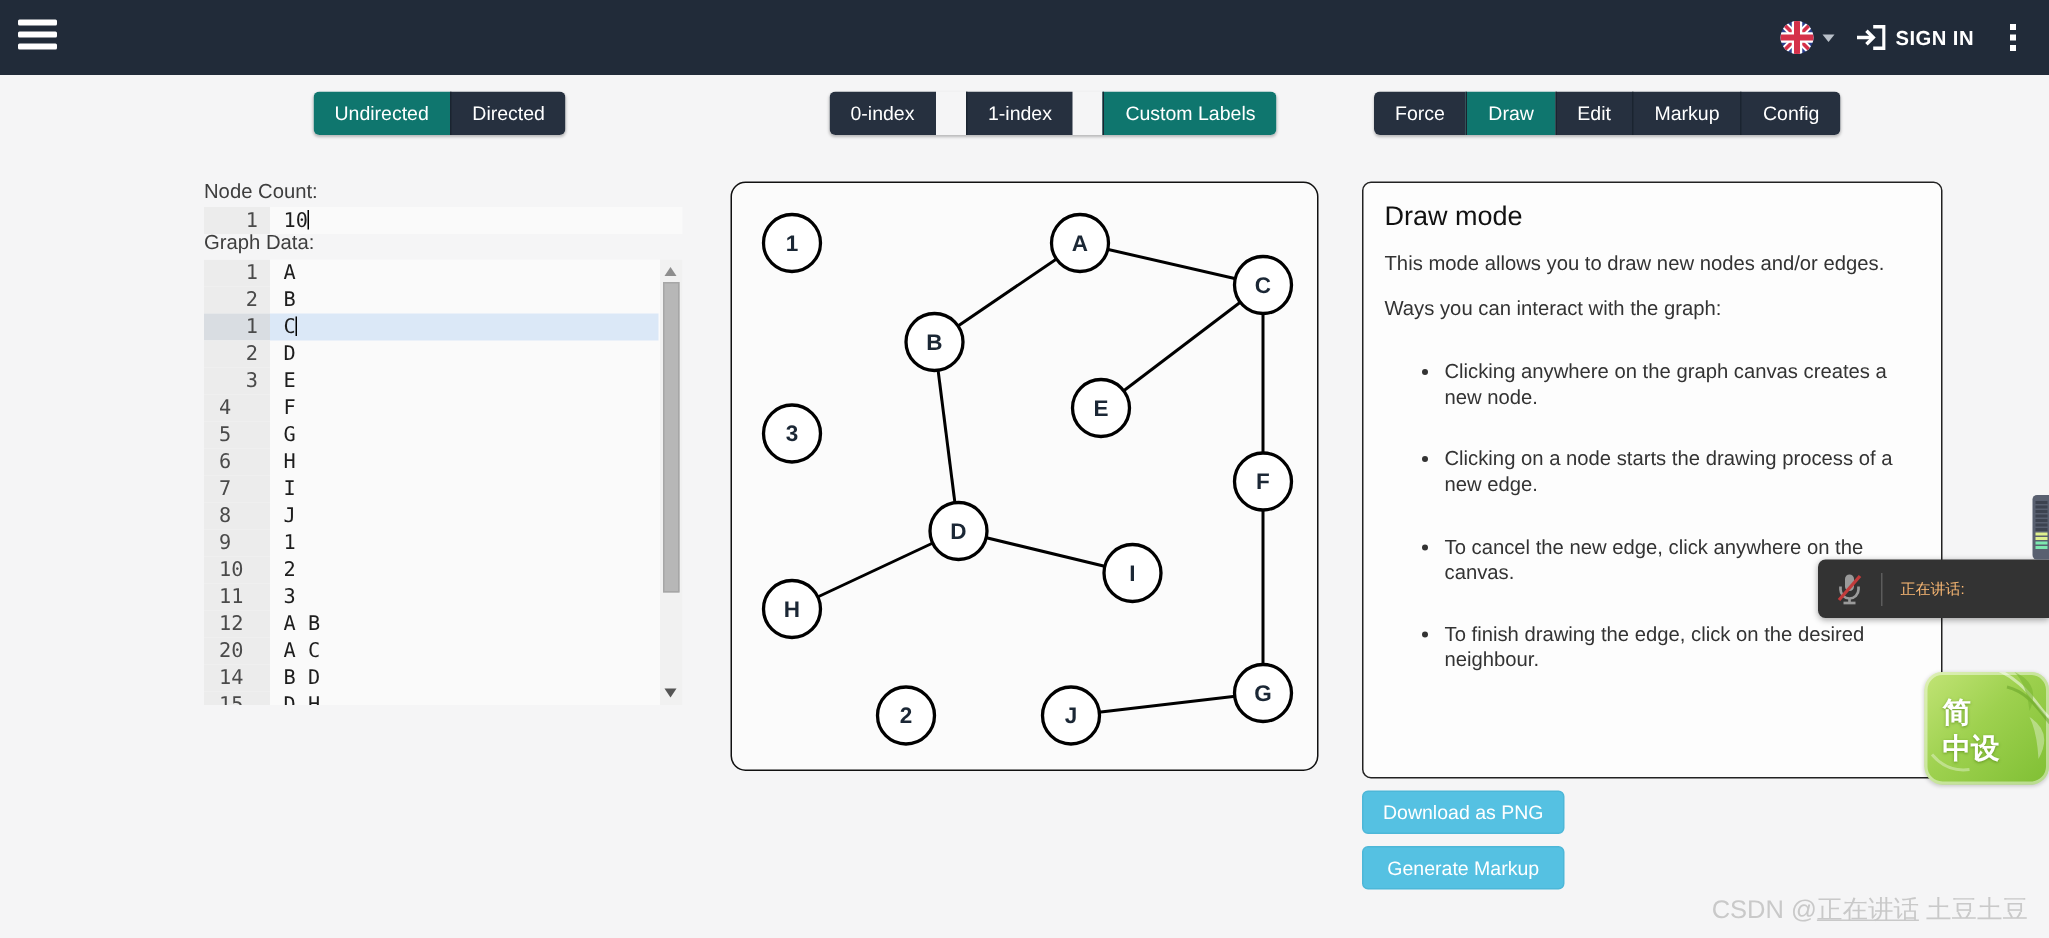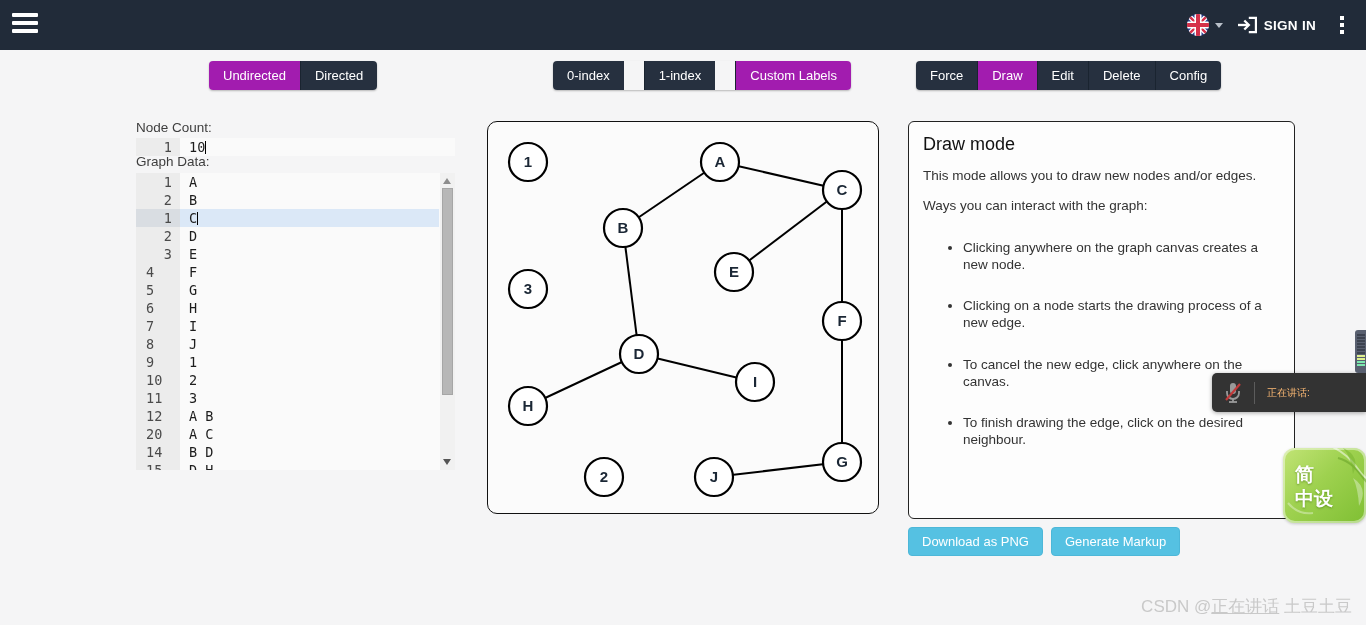--- a/index.html
+++ b/index.html
@@ -15,21 +15,21 @@
   .chev { width:0; height:0; border-left:4px solid transparent; border-right:4px solid transparent; border-top:5px solid #b9c0c9; }
   .signin { display:flex; align-items:center; gap:7px; color:#fff; font-weight:bold; font-size:13.5px; letter-spacing:.3px; cursor:pointer; }
   .kebab { display:flex; flex-direction:column; gap:3px; padding:4px 10px; cursor:pointer; }
   .kebab i { width:4px; height:4px; background:#fff; display:block; }
 
   
   .btn-group { position:absolute; top:61px; height:29px; display:flex; border-radius:4px; overflow:hidden; box-shadow:0 1px 2px rgba(0,0,0,.25); }
   .tbtn { height:29px; padding:0 14px; background:#26303f; color:#fff; border:none; font-size:13px;
     font-family:"Liberation Sans",sans-serif; cursor:pointer; line-height:29px; }
   .tbtn + .tbtn { border-left:1px solid #1a2430; }
-  .tbtn.active { background:#a21caf; }
+  .tbtn.active { background:#0f766e; }
   #group-direction { left:209px; }
   #group-indexing  { left:553px;gap:20px; }
   #group-mode      { left:916px; }
 
   
   .ed-label { position:absolute; left:136px; font-size:13.5px; color:#3e3e3e; }
   #node-count-label { top:120px; }
   #graph-data-label { top:154px; }
   .nc-editor { position:absolute; left:136px; top:138px; width:319px; height:18px; background:#fafafa; display:flex; cursor:text; }
   .gd-editor { position:absolute; left:136px; top:173px; width:319px; height:297px; background:#fafafa; overflow:hidden; cursor:text; }
@@ -54,21 +54,21 @@
 
   
   .info { position:absolute; left:908px; top:121px; width:387px; height:398px; background:#fdfdfd;
     border:1px solid #222; border-radius:6px; padding:12px 14px; color:#333; }
   .info h2 { font-size:18px; font-weight:400; color:#111; margin-bottom:12px; }
   .info p { font-size:13.5px; line-height:1.28; margin-bottom:13px; }
   .info ul { margin-left:40px; font-size:13.5px; line-height:1.28; }
   .info li { margin-bottom:1px;margin-top:24px; }
 
   
-  .actions { position:absolute; left:908px; top:527px; display:flex; gap:8px; }
+  .actions { position:absolute; left:908px; top:527px; display:flex; gap:8px;flex-direction:column; }
   .act-btn { height:29px; padding:0 13px; background:#55c1e2; border:1px solid #4db7d8; border-radius:4px;
     color:#fff; font-size:13px; font-family:"Liberation Sans",sans-serif; cursor:pointer; }
 
   
   .voice { position:absolute; left:1212px; top:373px; width:154px; height:39px; background:#333333;
     border-radius:5px 0 0 5px; display:flex; align-items:center; box-shadow:0 1px 4px rgba(0,0,0,.35); }
   .voice .divider { width:1px; height:22px; background:#5c5c5c; margin:0 12px 0 8px; }
   .voice .vtext { color:#fdba74; font-size:10px; }
   .mic-wrap { width:26px; display:flex; justify-content:center; margin-left:8px; }
 
@@ -143,21 +143,21 @@
   </div>
 <div class="btn-group" id="group-indexing">
     <button class="tbtn">0-index</button>
     <button class="tbtn">1-index</button>
     <button class="tbtn active">Custom Labels</button>
   </div>
 <div class="btn-group" id="group-mode">
     <button class="tbtn">Force</button>
     <button class="tbtn active">Draw</button>
     <button class="tbtn">Edit</button>
-    <button class="tbtn">Delete</button>
+    <button class="tbtn">Markup</button>
     <button class="tbtn">Config</button>
   </div>
 
 <div class="ed-label" id="node-count-label">Node Count:</div>
 <div class="nc-editor">
   <span class="gut ed-row" style="display:block;">1</span>
   <span class="ed-text ed-row" style="display:block;"><span>10</span><span class="caret"></span></span>
 </div>
 <div class="ed-label" id="graph-data-label">Graph Data:</div>
 <div class="gd-editor" id="gd-editor">

